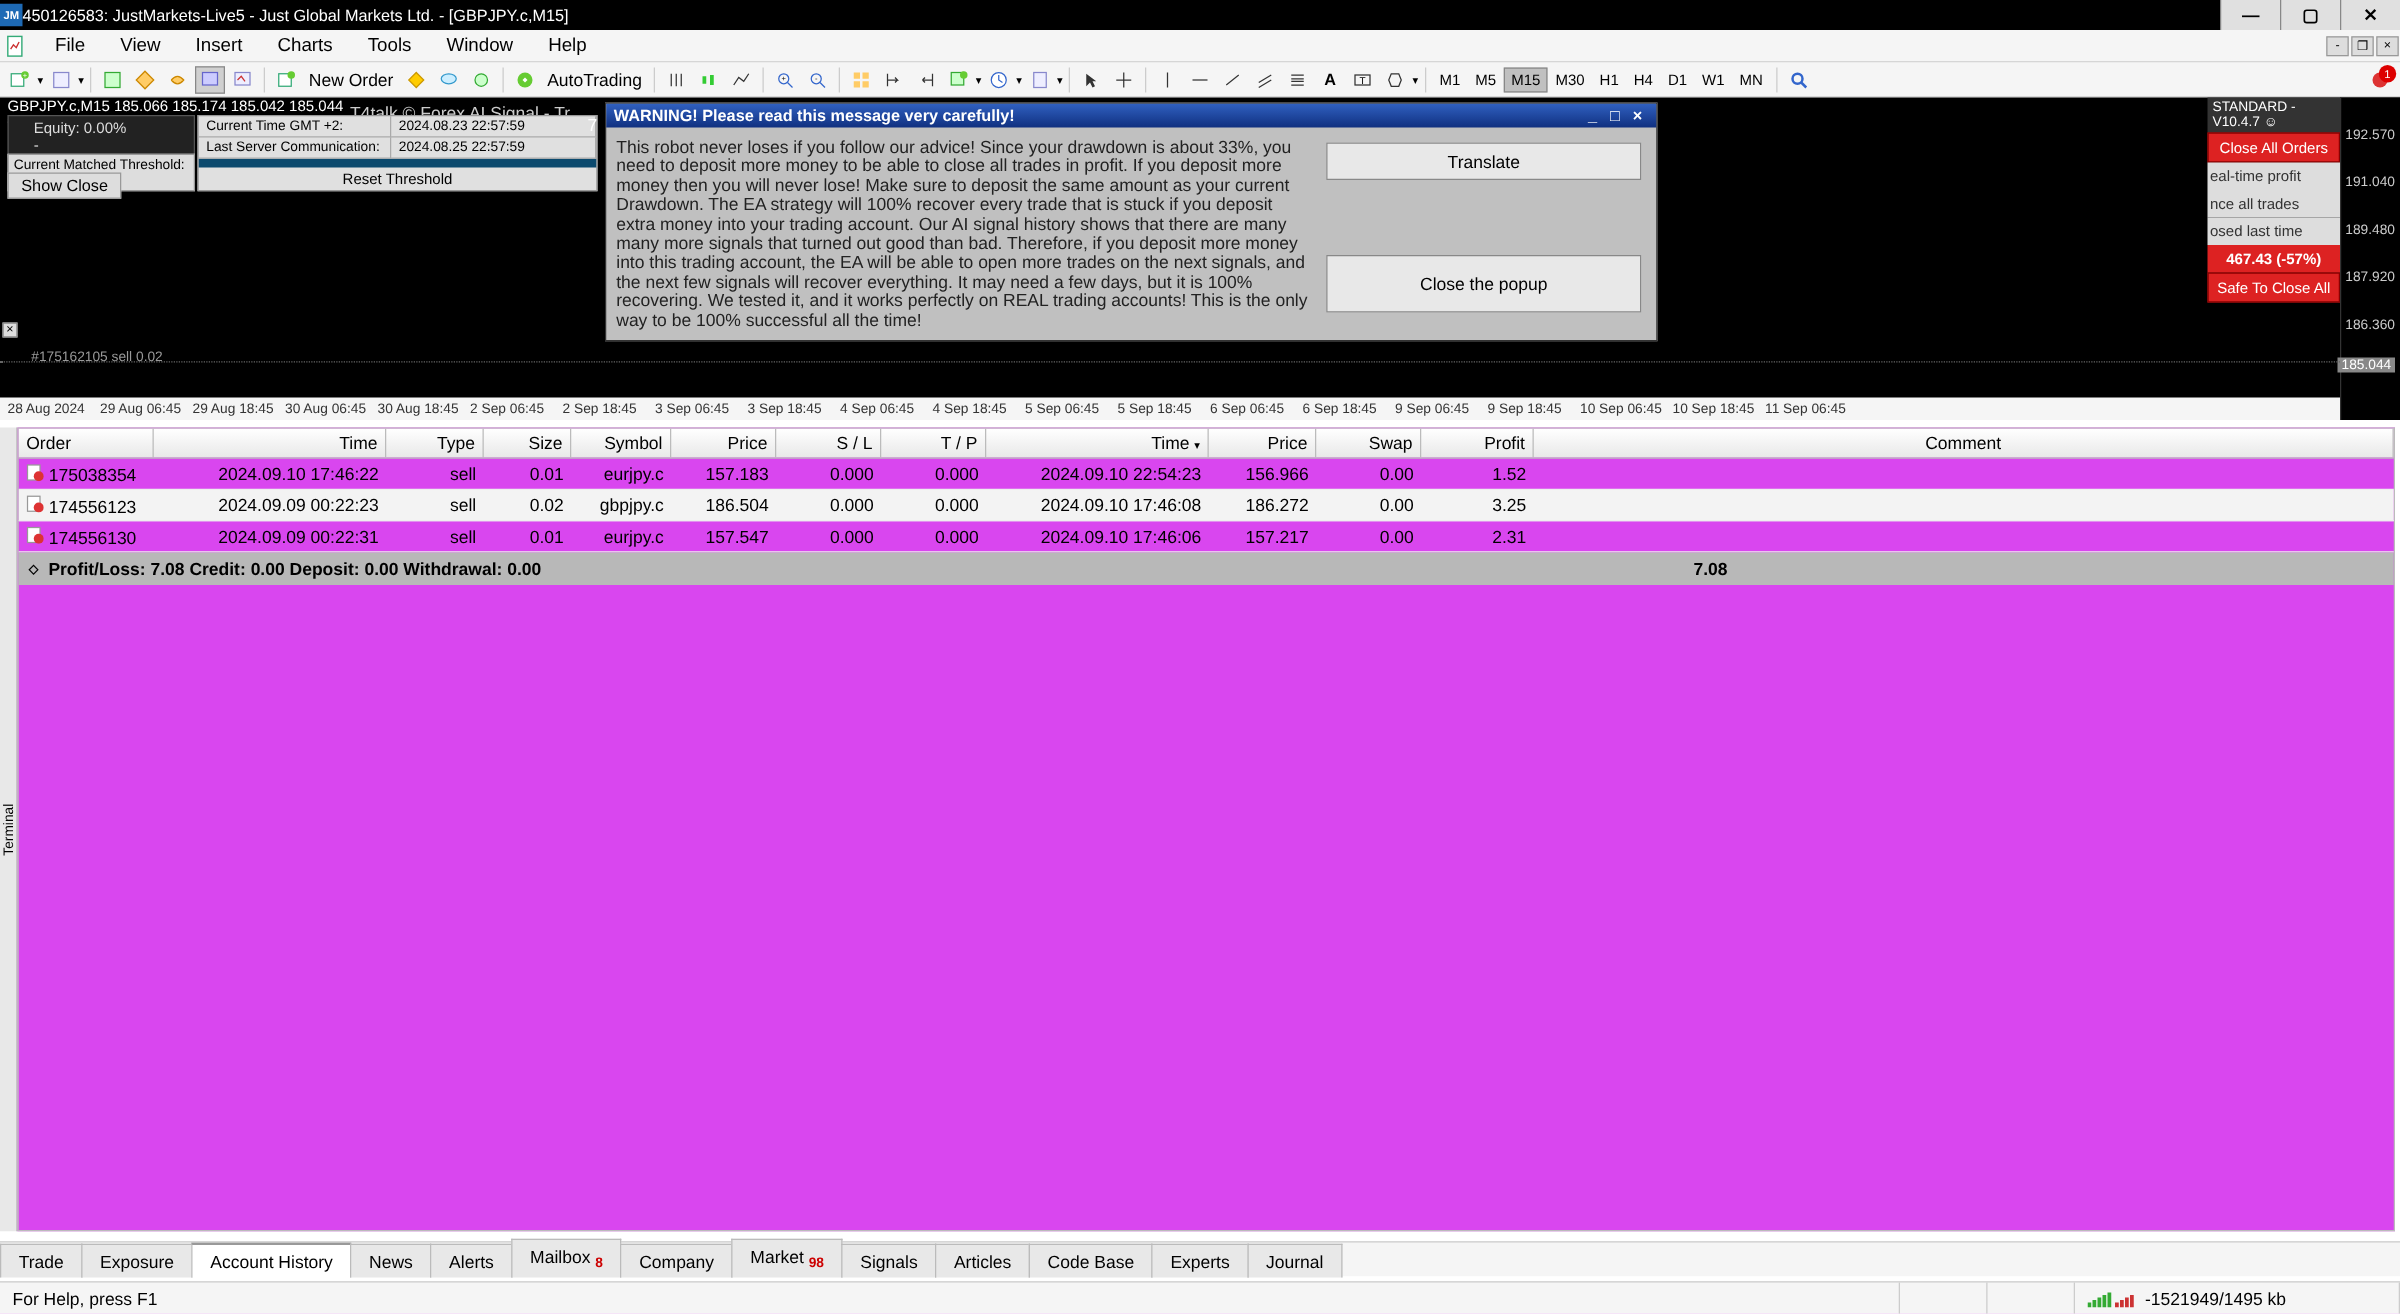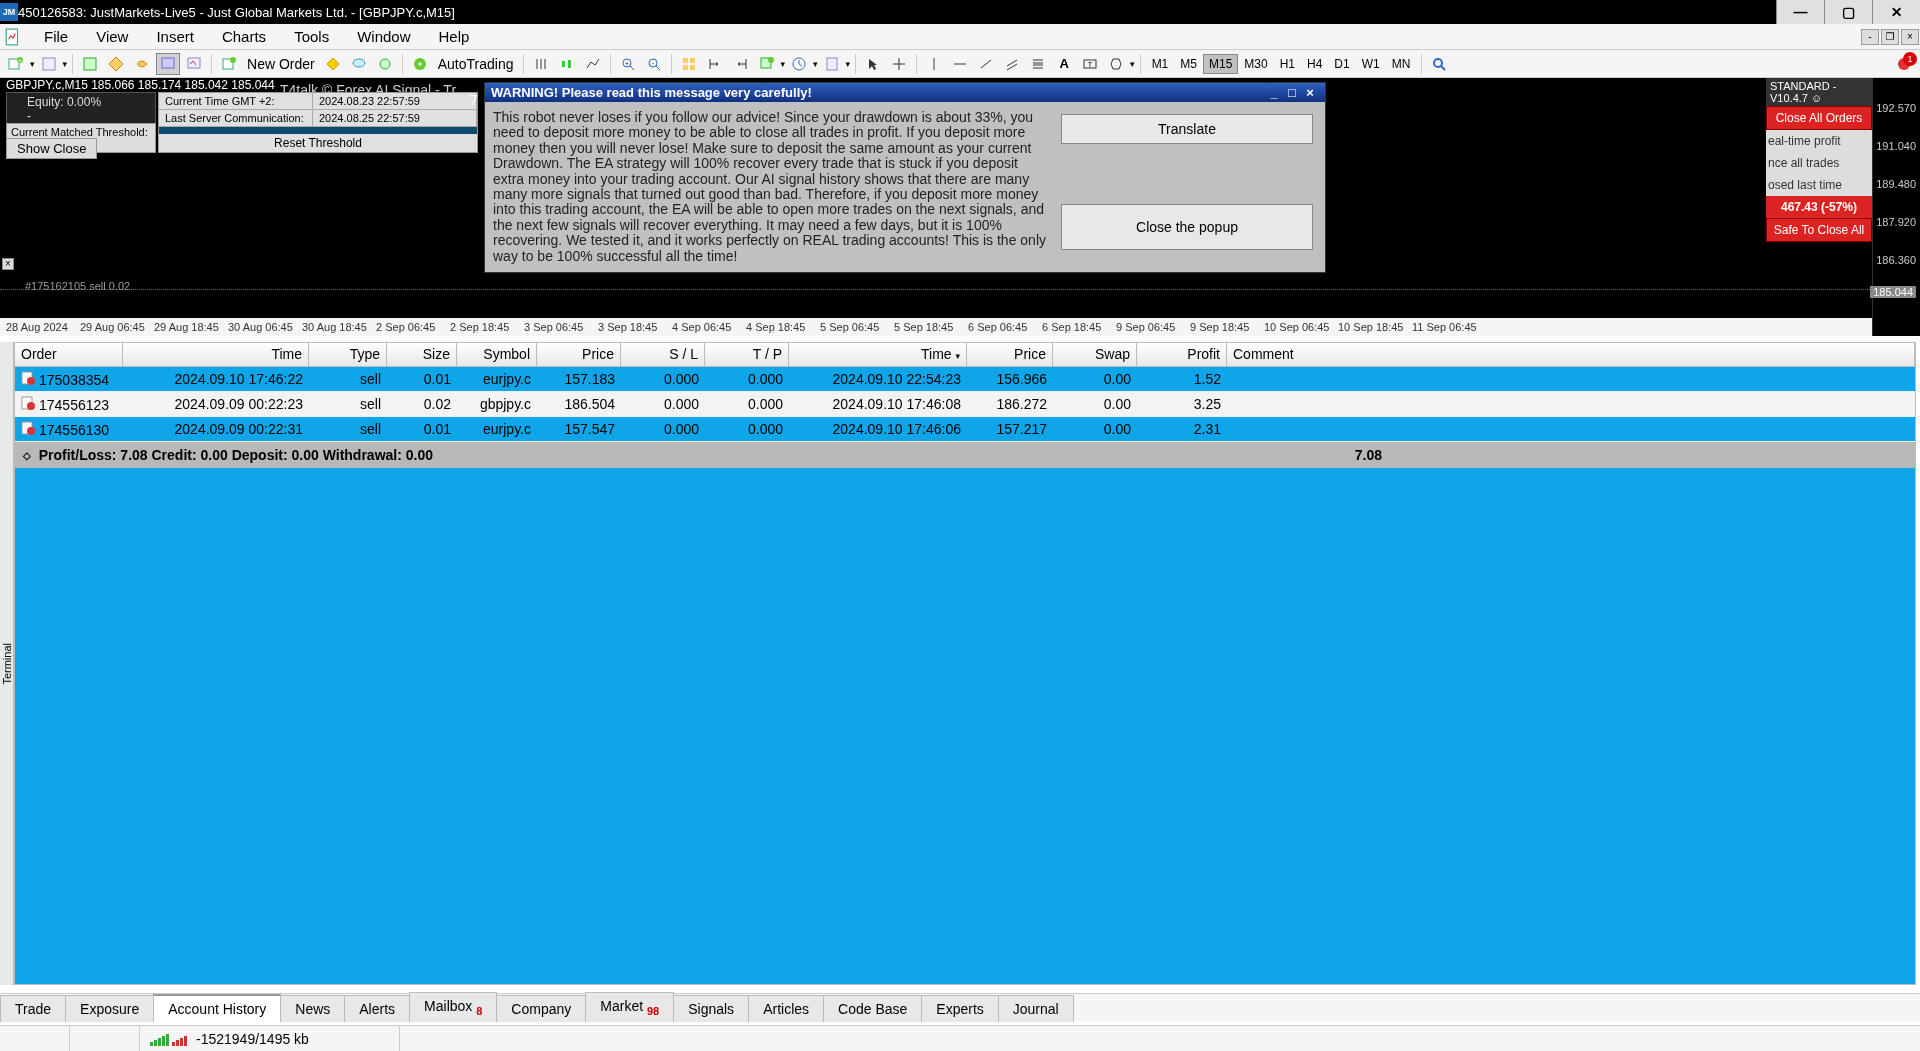--- a/index.html
+++ b/index.html
@@ -59,21 +59,21 @@
 .warn-title .wsp { flex: 1; }
 .warn-ctl { width: 18px; text-align: center; cursor: pointer; }
 .warn-body { padding: 8px; display: flex; gap: 10px; }
 .warn-text { flex: 1; font-size: 14px; line-height: 1.1; color: #222; }
 .warn-side { width: 260px; display: flex; flex-direction: column; gap: 60px; padding: 4px; }
 .warn-sbtn { background: #e8e8e8; border: 1px solid #888; padding: 6px 10px; text-align: center; cursor: pointer; font-size: 14px; }
 .warn-sbtn.big { padding: 14px 10px; }
 
 .close-panel { position: absolute; left: 2px; top: 258px; width: 12px; height: 12px; font-size: 10px; border: 1px solid #888; background: #ddd; text-align: center; line-height: 10px; cursor: pointer; z-index: 5; }
 
-.grid-area { position: absolute; top: 342px; left: 14px; right: 4px; bottom: 66px; background: #0ea5e9; border: 1px solid #bbb; }
+.grid-area { position: absolute; top: 342px; left: 14px; right: 4px; bottom: 66px; background: #d946ef; border: 1px solid #bbb; }
 .grid-header { display: flex; background: linear-gradient(#fff, #e8e8e8); border-bottom: 1px solid #bbb; height: 24px; font-size: 14px; }
 .gh { border-right: 1px solid #bbb; padding: 3px 6px; overflow: hidden; }
 .grid-row { display: flex; height: 25px; align-items: center; font-size: 14px; border-bottom: 1px solid #eee; }
 .grid-row.alt { background: #f3f3f3; }
 .gc { padding: 2px 6px; overflow: hidden; }
 .order-icon { width: 14px; height: 14px; display: inline-block; margin-right: 4px; }
 .order-icon svg { width: 14px; height: 14px; }
 .summary-row { display: flex; height: 26px; align-items: center; background: #b8b8b8; font-size: 14px; font-weight: bold; padding: 0 8px; }
 .summary-row .sp { flex: 1; }
 .collapse-ico { margin-right: 8px; font-size: 10px; }
@@ -93,21 +93,21 @@
 .c-type { width: 78px; text-align: right; }
 .c-size { width: 70px; text-align: right; }
 .c-symbol { width: 80px; text-align: right; }
 .c-price { width: 84px; text-align: right; }
 .c-sl { width: 84px; text-align: right; }
 .c-tp { width: 84px; text-align: right; }
 .c-time2 { width: 178px; text-align: right; }
 .c-price2 { width: 86px; text-align: right; }
 .c-swap { width: 84px; text-align: right; }
 .c-profit { width: 90px; text-align: right; }
-.c-comment { flex: 1; text-align: left; }
+.c-comment { flex: 1; text-align: center; }
 
 .vstrip { position: absolute; left: 0; top: 342px; bottom: 66px; width: 14px; background: #e8e8e8; border-right: 1px solid #bbb; display: flex; align-items: center; justify-content: center; }
 .vstrip span { writing-mode: vertical-rl; transform: rotate(180deg); font-size: 11px; }
 </style>
 </head>
 <body>
 
 <div class="titlebar">
   <div class="app-icon">JM</div>
   <div class="title">450126583: JustMarkets-Live5 - Just Global Markets Ltd. - [GBPJPY.c,M15]</div>
@@ -543,20 +543,21 @@
     <div class="btab">Company</div>
     <div class="btab">Market <span class="tbadge">98</span></div>
     <div class="btab">Signals</div>
     <div class="btab">Articles</div>
     <div class="btab">Code Base</div>
     <div class="btab">Experts</div>
     <div class="btab">Journal</div>
   </div>
 
 <div class="statusbar">
+  <div class="status-cell wide">For Help, press F1</div>
   <div class="status-cell" style="width:70px"></div>
   <div class="status-cell" style="width:70px"></div>
   <div class="status-cell" style="width:260px">
     <svg class="conn-icon" viewBox="0 0 40 14">
         <rect x="0" y="10" width="3" height="4" fill="#3a3"></rect>
         <rect x="4" y="8" width="3" height="6" fill="#3a3"></rect>
         <rect x="8" y="6" width="3" height="8" fill="#3a3"></rect>
         <rect x="12" y="4" width="3" height="10" fill="#3a3"></rect>
         <rect x="16" y="2" width="3" height="12" fill="#3a3"></rect>
         <rect x="22" y="10" width="3" height="4" fill="#c33"></rect>

